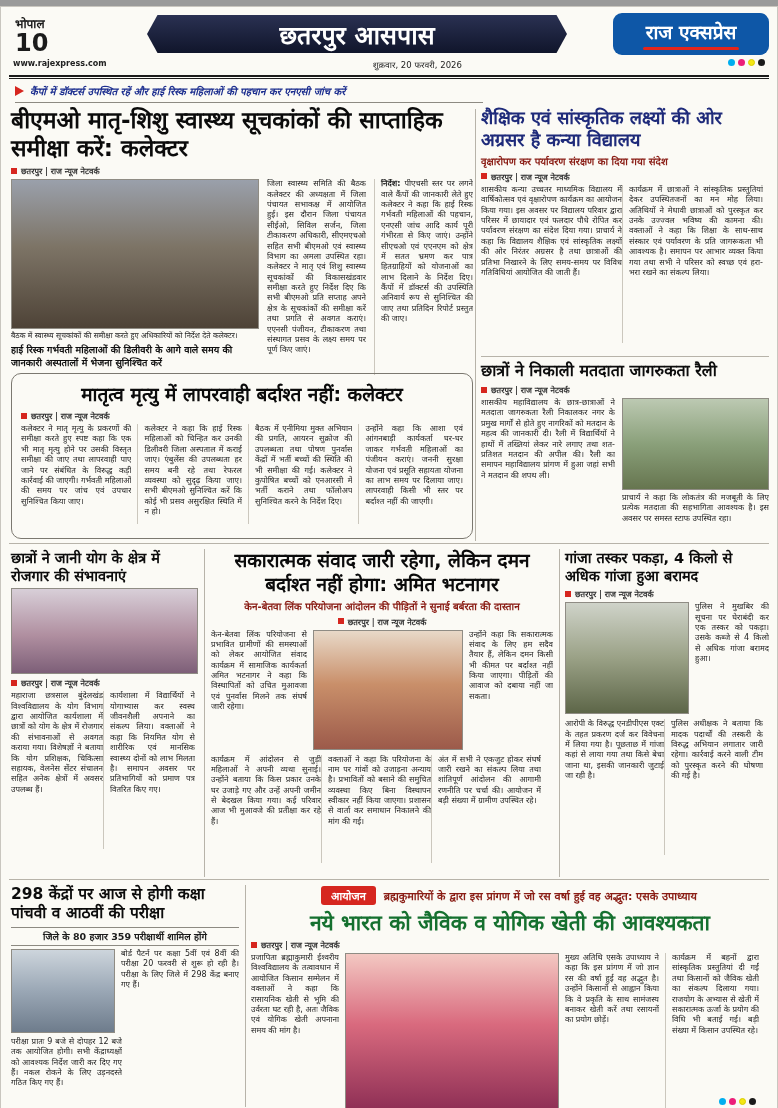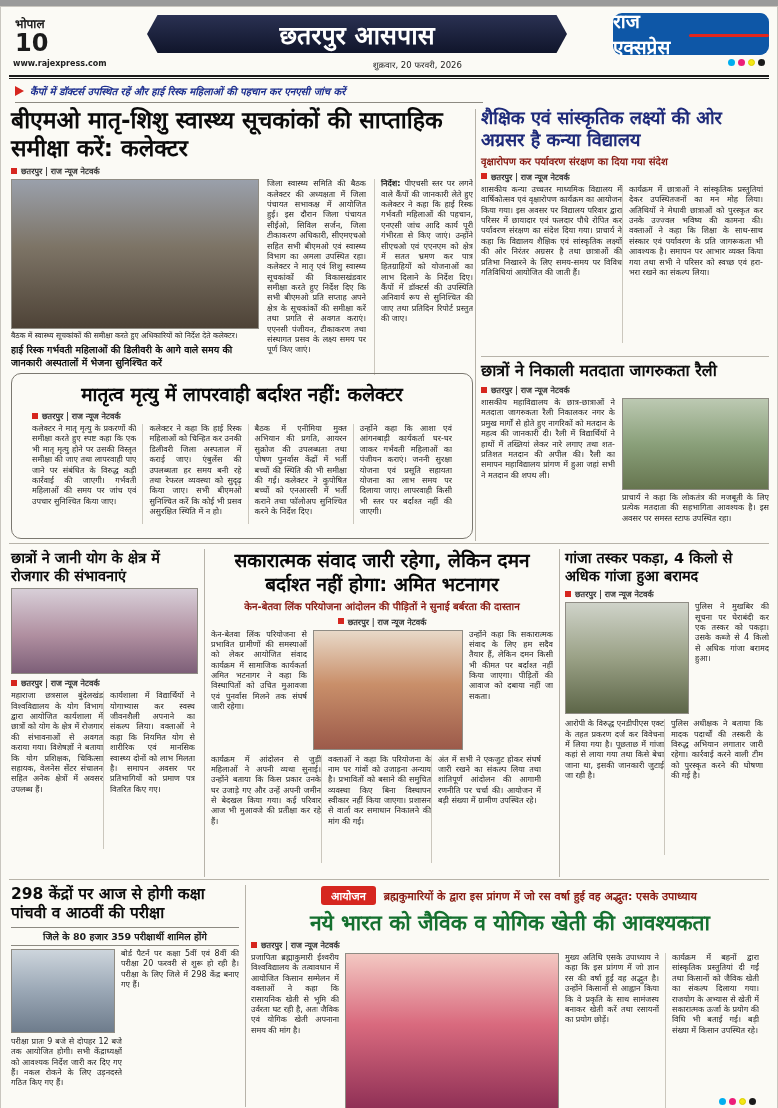--- a/index.html
+++ b/index.html
@@ -6,21 +6,21 @@
   html,body{background:#9a9a9a}
   .page{position:relative;width:778px;height:1108px;margin:6px auto;background:#fbfaf5;
         font-family:"DejaVu Sans",sans-serif;color:#1b1b1b;overflow:hidden;border:1px solid #c9c6bf}
   
   .mast-city{position:absolute;left:14px;top:8px;font-size:12px;font-weight:bold}
   .mast-page{position:absolute;left:14px;top:22px;font-size:24px;font-weight:bold}
   .ribbon{position:absolute;left:146px;top:8px;width:420px;height:38px;background:linear-gradient(180deg,#2a3152,#10152b);
           color:#fff;display:flex;align-items:center;justify-content:center;font-size:25px;font-weight:bold;
           clip-path:polygon(2.5% 0,97.5% 0,100% 50%,97.5% 100%,2.5% 100%,0 50%)}
   .logo{position:absolute;left:612px;top:6px;width:156px;height:42px;background:#0e57a7;border-radius:9px;
-        color:#fff;display:flex;align-items:center;justify-content:center;font-size:19px;font-weight:bold}
+        color:#fff;display:flex;flex-direction:column;align-items:center;justify-content:center;font-size:19px;font-weight:bold}
   .logo .swoosh{width:96px;height:3px;background:#e4251b;border-radius:2px;margin-top:2px}
   .subbar{position:absolute;left:12px;right:12px;top:52px;height:14px;display:flex;align-items:flex-start;justify-content:space-between}
   .website{font-size:8px;font-weight:bold;color:#222}
   .dateline{font-size:8.5px;color:#222}
   .regmarks{display:flex;gap:3px;align-items:center}
   .mk{width:7px;height:7px;border-radius:50%;display:inline-block}
   .mk.c{background:#00aeef}.mk.m{background:#ec1e79}.mk.y{background:#f4e613;border:1px solid #d8cc00}.mk.k{background:#1a1a1a}
   .hr-head{position:absolute;left:8px;right:8px;top:68px;border-top:2px solid #1c1c1c}
   .hr-head2{position:absolute;left:8px;right:8px;top:71px;border-top:1px solid #1c1c1c}
   
@@ -71,21 +71,21 @@
   .a2 .cols .col{width:141px;height:158px}
   
   .a4{position:absolute;left:480px;top:354px;width:288px}
   .a4 h2{font-size:16px;line-height:1.25;font-weight:bold;color:#0c0c0c}
   .a4-row{display:flex;gap:7px;margin-top:2px}
   .a4-row .col{width:134px;height:140px}
   .a4-right{width:147px}
   .a4-right .photo{width:147px;height:92px}
   .a4-right .bodytext{height:44px;margin-top:3px}
   
-  .a3{position:absolute;left:10px;top:366px;width:462px;height:166px;border:1px solid #7b7870;border-radius:10px;padding:7px 20px}
+  .a3{position:absolute;left:10px;top:366px;width:462px;height:166px;border:1px solid #7b7870;border-radius:10px;padding:7px 9px}
   .a3 h2{font-size:19px;font-weight:bold;text-align:center;color:#0b0b0b}
   .a3 .cols{gap:0}
   .a3 .col{width:111px;height:100px}
   .a3 .col+.col{border-left:1px solid #cbc7bd;padding-left:6px;margin-left:6px;width:105px}
   
   .a5{position:absolute;left:10px;top:542px;width:187px}
   .a5 h3{font-size:14.5px;line-height:1.25;font-weight:bold;color:#0c0c0c}
   .a5 .photo{width:187px;height:86px;margin-top:3px}
   .a5 .cols .col{width:92px;height:158px}
   

